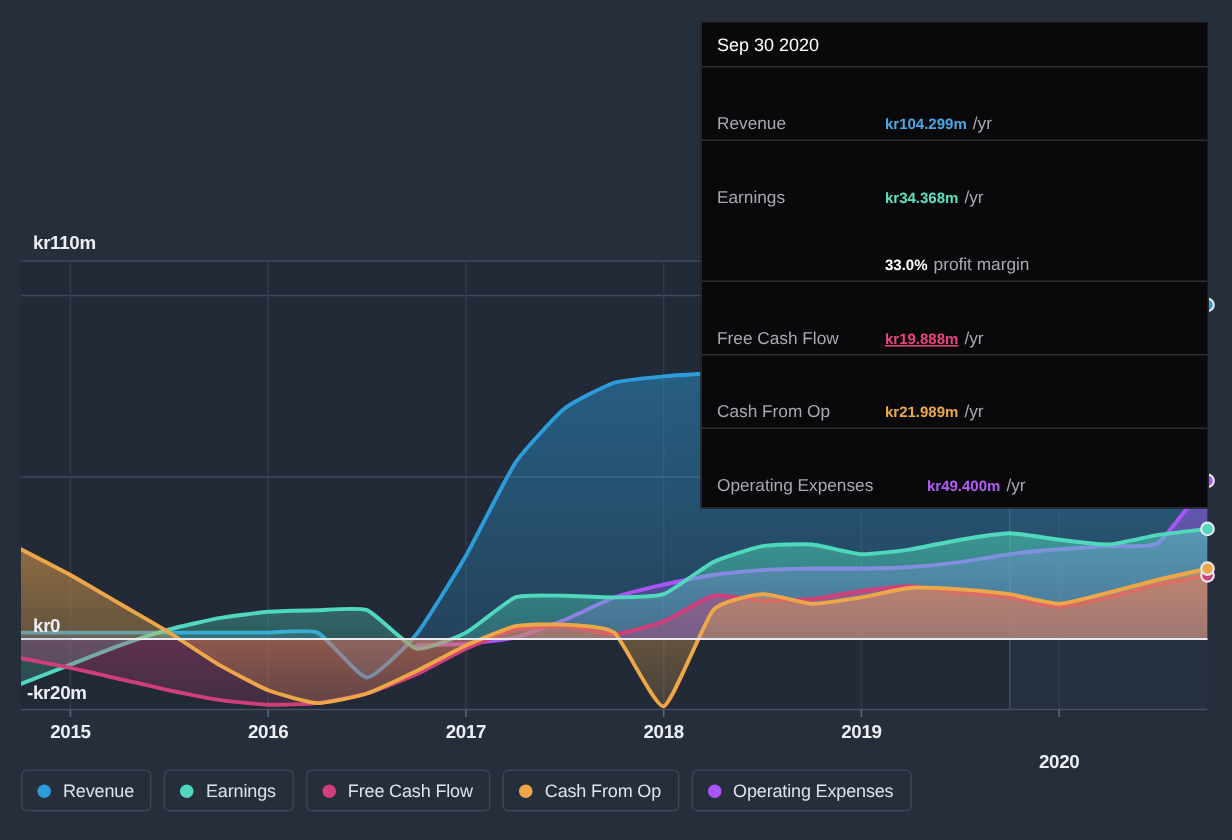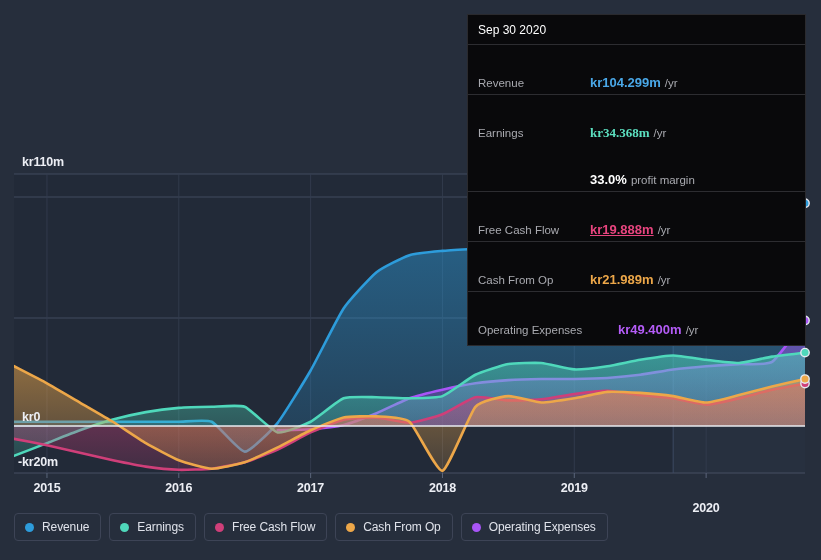--- a/index.html
+++ b/index.html
@@ -88,21 +88,21 @@
   }
   .tt-row.no-rule { border-top: none; padding-top: 1px; }
   .tt-key {
     width: 112px;
     flex: none;
     color: #a9aab0;
     font-size: 11.5px;
   }
   .tt-val {
     font-weight: 700;
-    font-size: 13px;
+    font-size: 10px;
     white-space: nowrap;
   }
   .tt-unit {
     color: #a9aab0;
     font-weight: 400;
     margin-left: 4px;
     font-size: 11.5px;
     margin-top: 28px;
   }
 
@@ -227,21 +227,21 @@
   <div id="tooltip">
     <div id="tooltip-date">Sep 30 2020</div>
     <div id="tooltip-rows">
         <div class="tt-row">
           <div class="tt-key">Revenue</div>
           <div class="tt-val" style="color: rgb(74, 168, 232);">kr104.299m</div>
           <div class="tt-unit">/yr</div>
         </div>
         <div class="tt-row">
           <div class="tt-key">Earnings</div>
-          <div class="tt-val" style="color: rgb(92, 224, 192); font-family: Liberation Serif, serif;">kr34.368m</div>
+          <div class="tt-val" style="color: rgb(92, 224, 192);">kr34.368m</div>
           <div class="tt-unit">/yr</div>
         </div>
         <div class="tt-row no-rule">
           <div class="tt-key"></div>
           <div class="tt-val" style="color: rgb(255, 255, 255); margin-top: 10px;">33.0%</div>
           <div class="tt-unit">profit margin</div>
         </div>
         <div class="tt-row">
           <div class="tt-key">Free Cash Flow</div>
           <div class="tt-val" style="color: rgb(232, 69, 127); text-decoration: underline;">kr19.888m</div>

